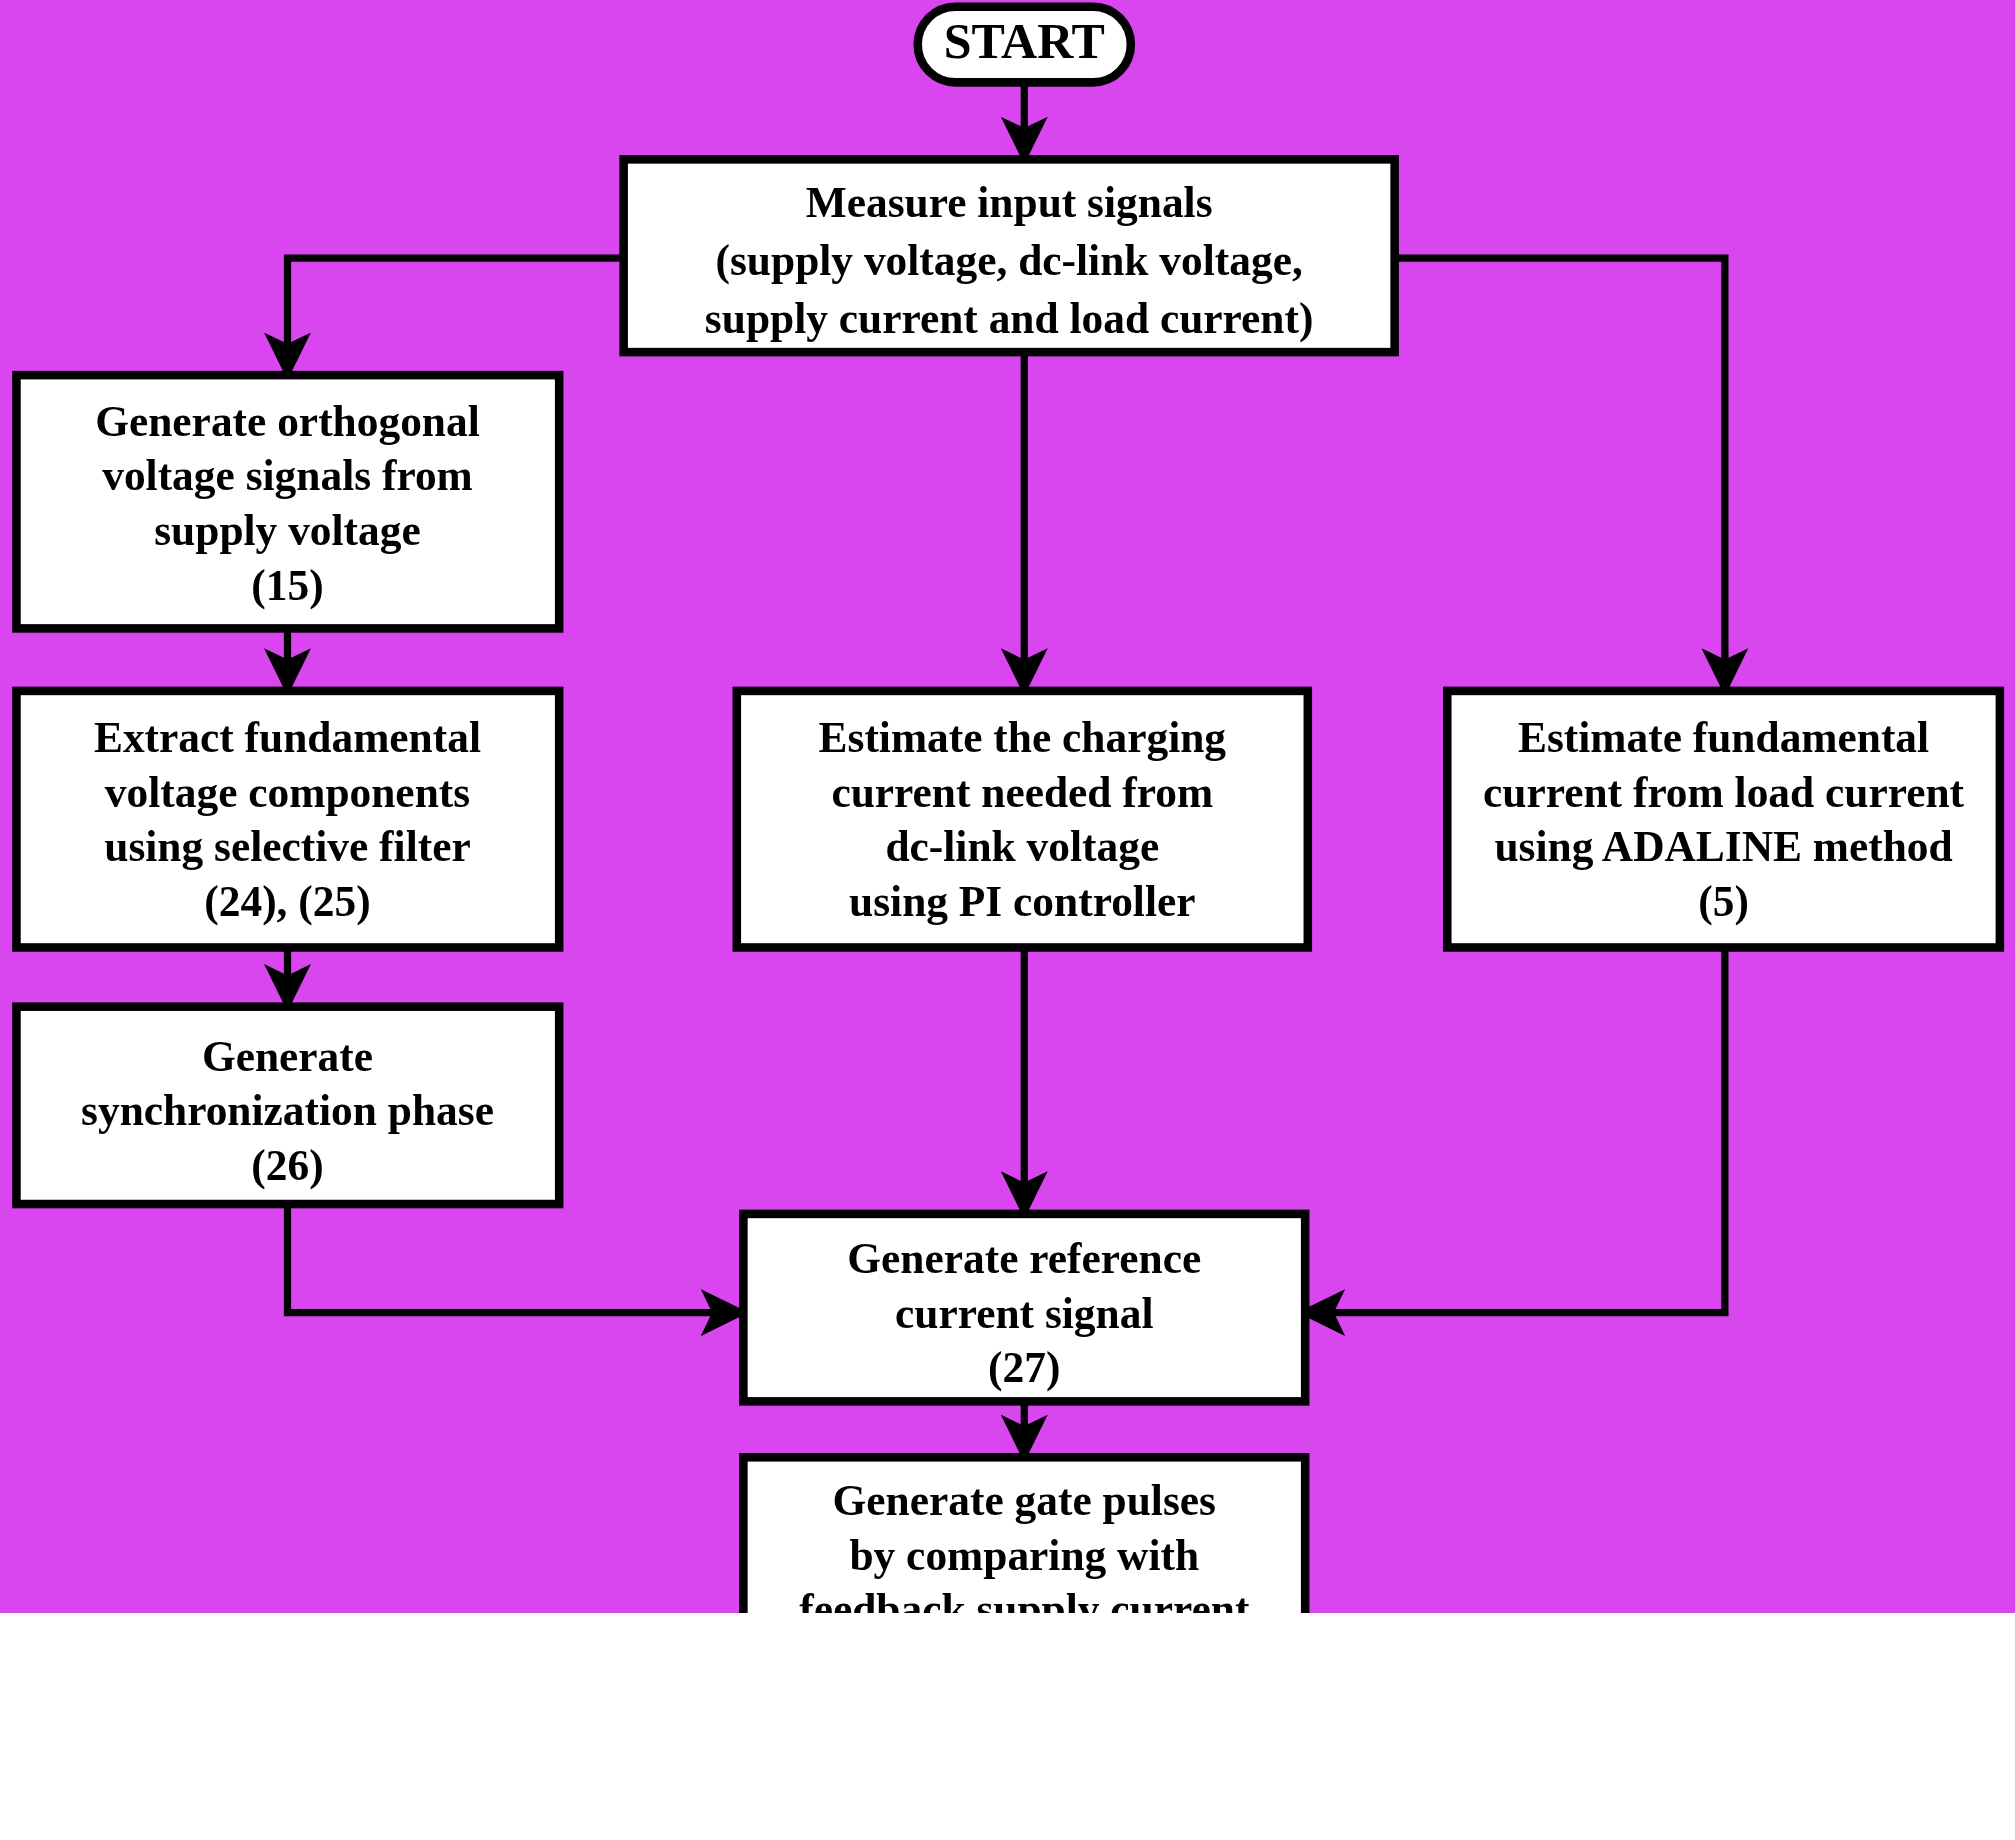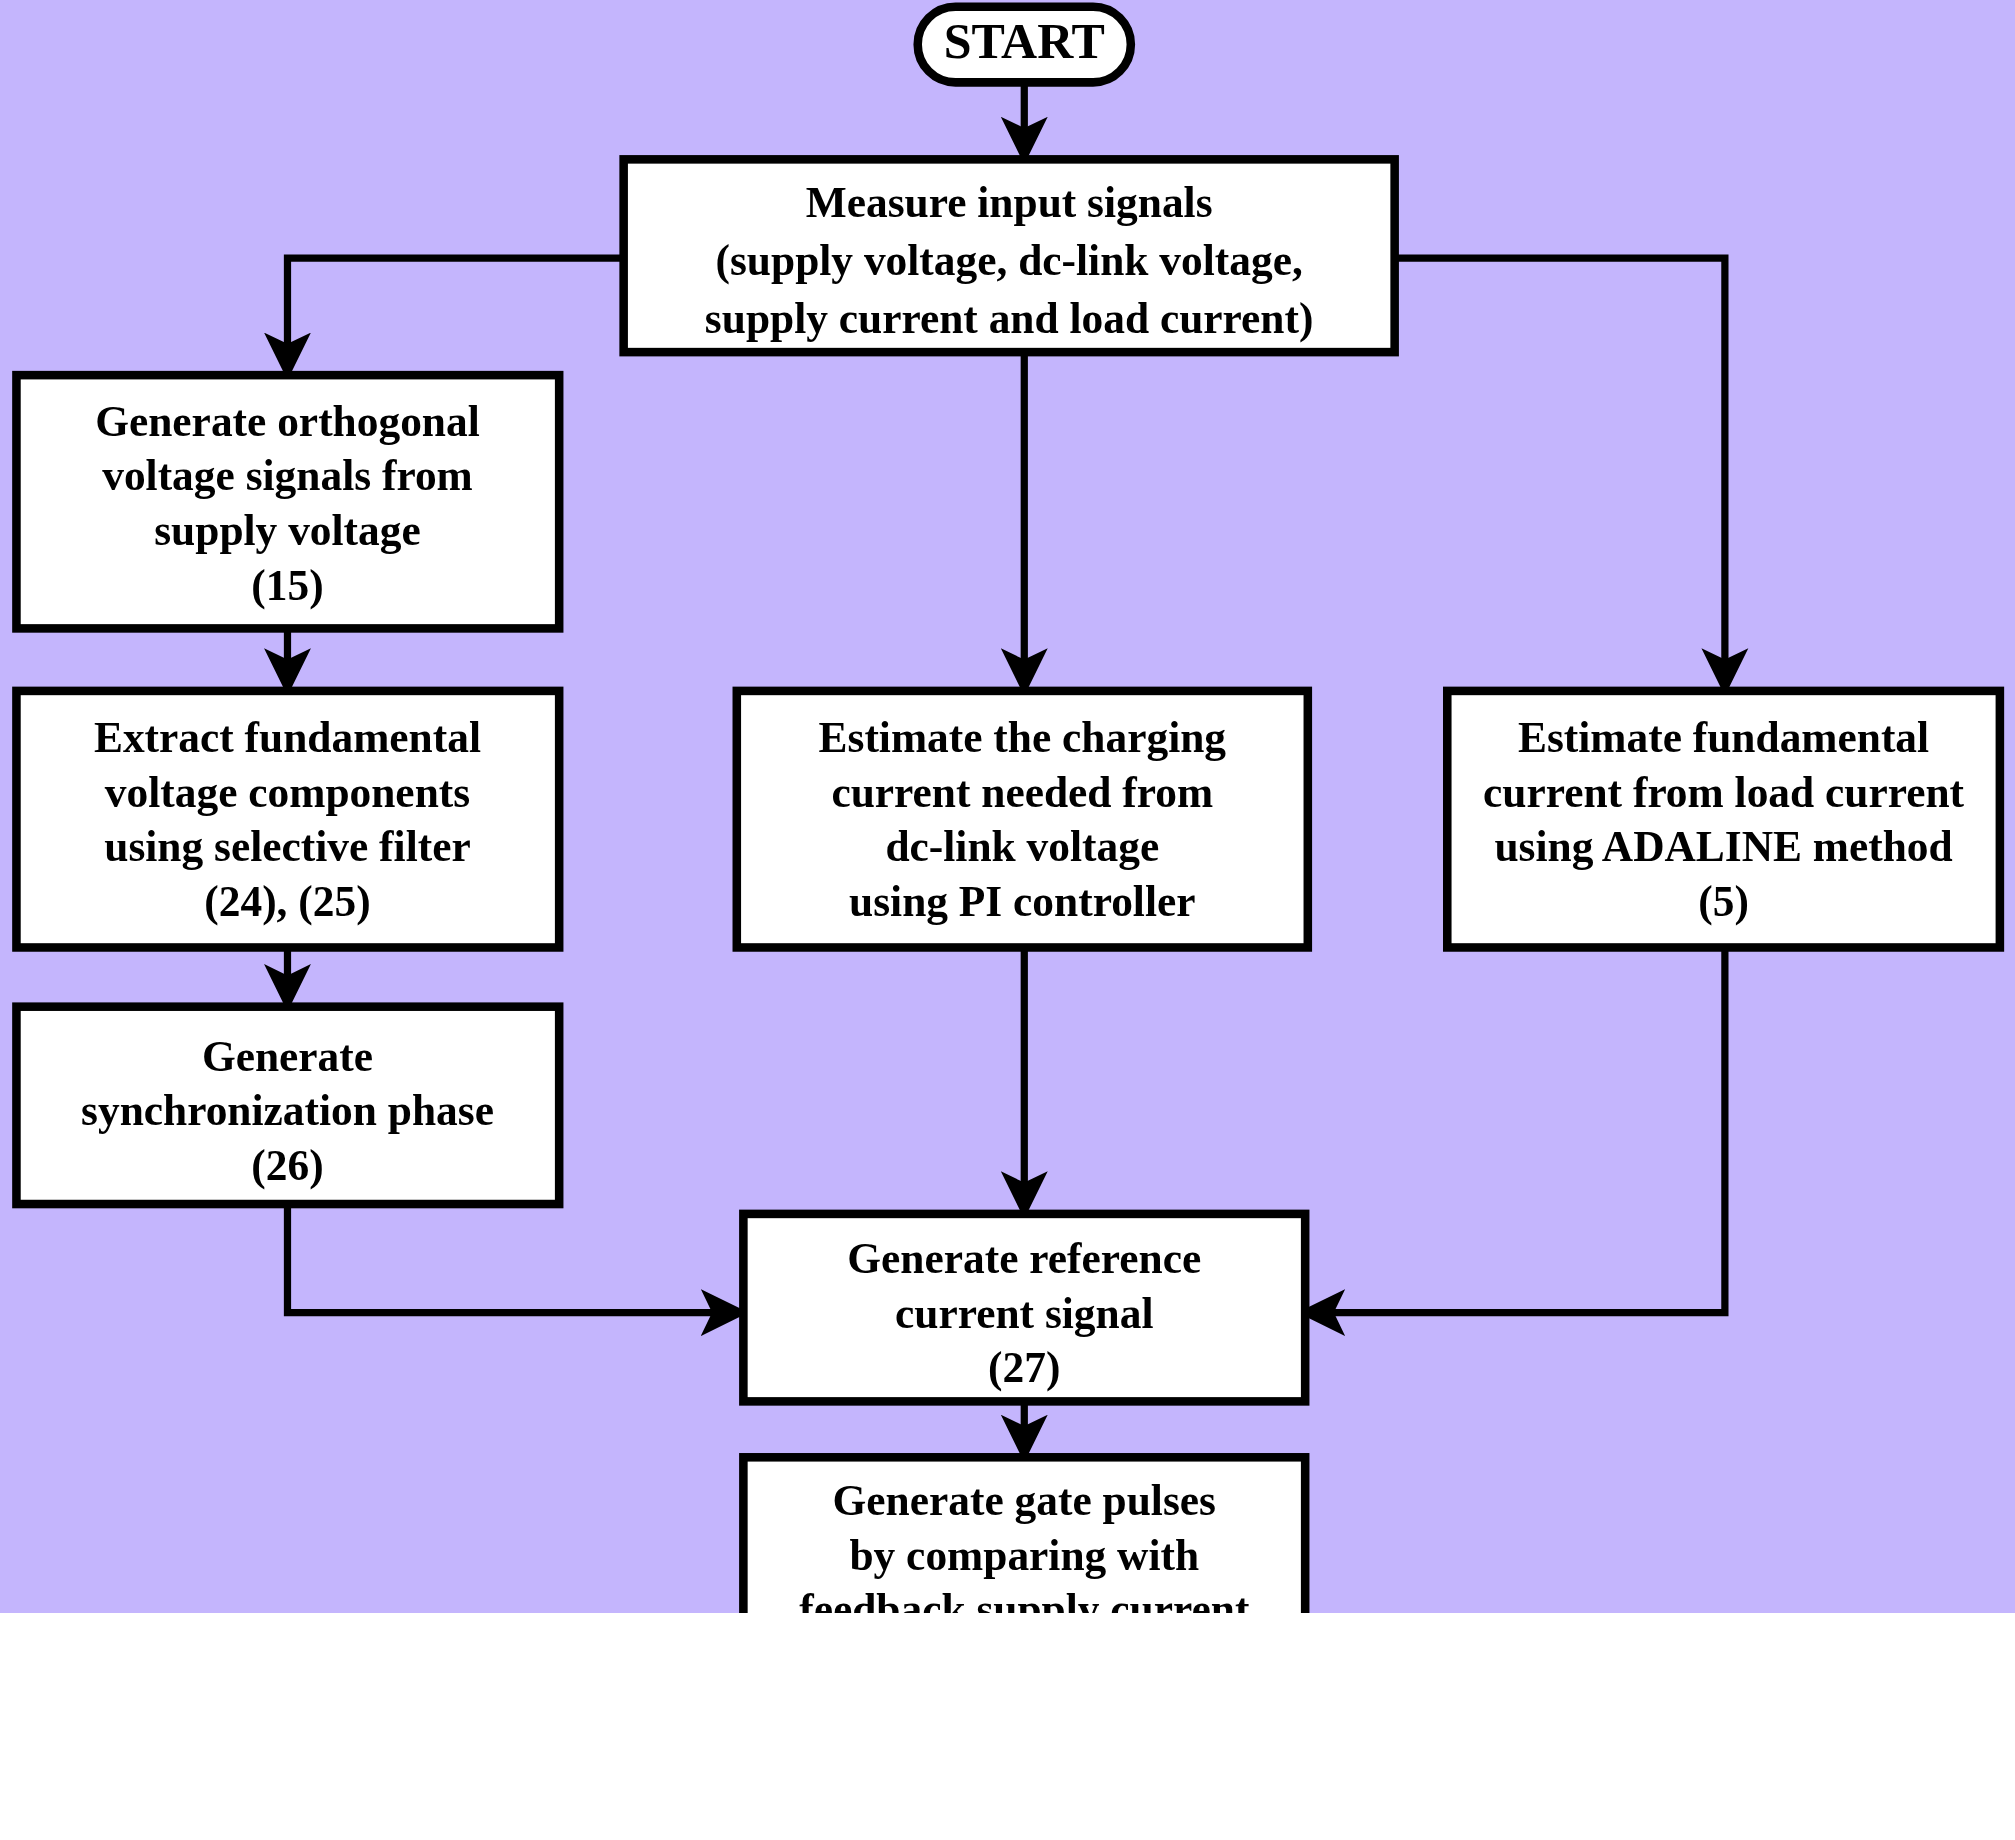--- a/index.html
+++ b/index.html
@@ -4,21 +4,21 @@
 <style>
   html, body {
     margin: 0;
     padding: 0;
     background: #ffffff;
   }
   #flow-root {
     position: relative;
     width: 2015px;
     height: 1613px;
-    background: #c4b5fd;
+    background: #d946ef;
     font-family: "Liberation Serif", "DejaVu Serif", serif;
   }
   svg#flow-svg {
     position: absolute;
     left: 0;
     top: 0;
     width: 2015px;
     height: 1841px;
   }
   .node-text {

